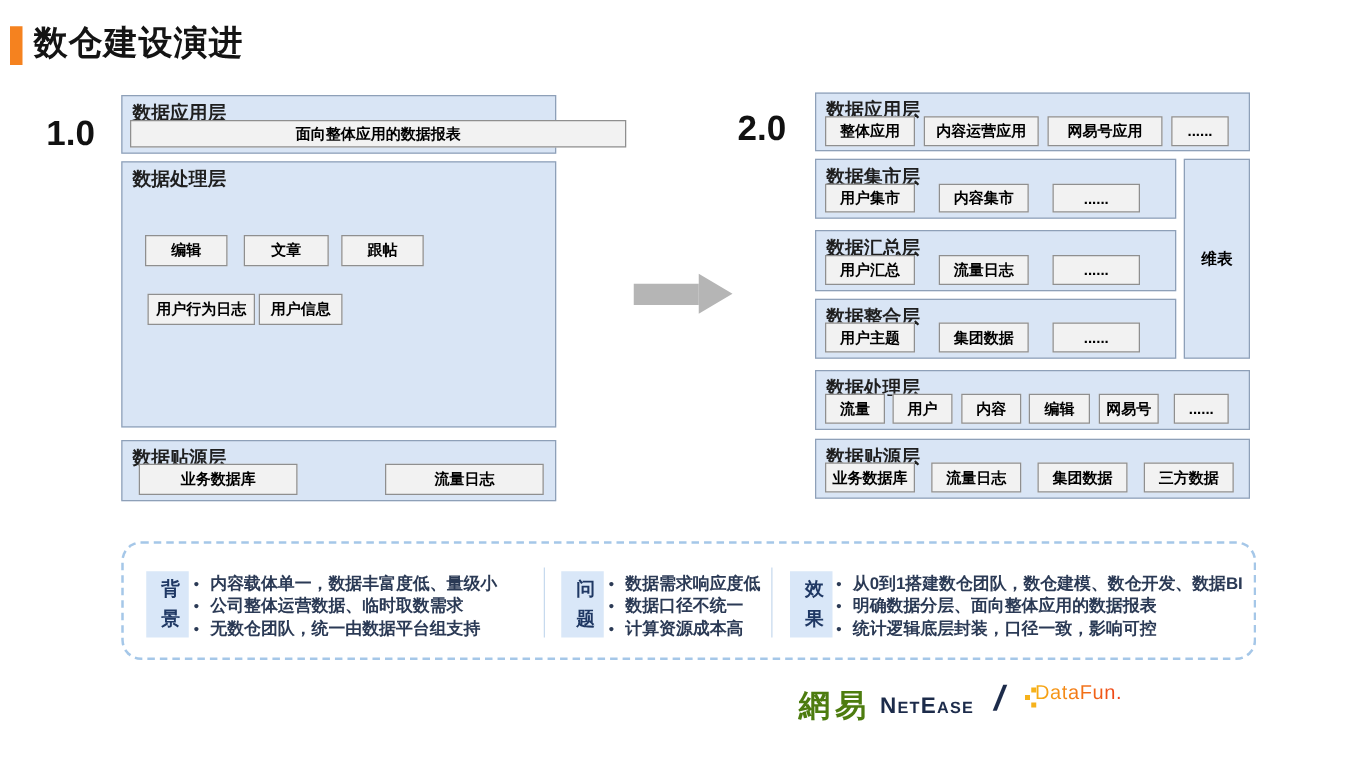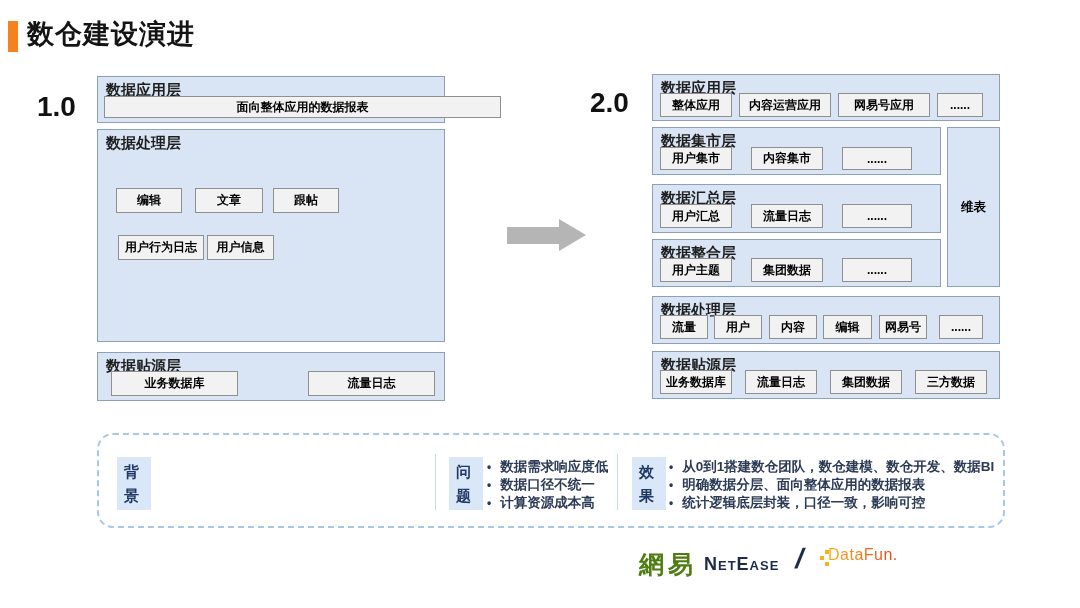--- a/index.html
+++ b/index.html
@@ -17,21 +17,21 @@
         display:flex;align-items:center;justify-content:center;font-size:12px;font-weight:600;color:#000;}
   .dim-col{position:absolute;background:#d9e5f5;border:1px solid #8ea0b8;box-sizing:border-box;
            display:flex;align-items:center;justify-content:center;font-size:12.5px;font-weight:600;color:#000;}
   
   .arrow-body{left:507px;top:227px;width:52px;height:17px;background:#b5b5b5;}
   .arrow-head{left:559px;top:219px;width:0;height:0;border-top:16px solid transparent;
               border-bottom:16px solid transparent;border-left:27px solid #b5b5b5;}
   
   .notes-panel{left:97px;top:433px;width:908px;height:95px;border:2px dashed #a5c7e8;border-radius:16px;box-sizing:border-box;}
   .note-label{position:absolute;width:34px;height:53px;background:#d9e7f8;color:#1f3864;font-size:15px;
-              font-weight:bold;display:flex;align-items:center;justify-content:center;text-align:left;
+              font-weight:bold;display:flex;align-items:center;justify-content:center;text-align:right;
               line-height:1.55;padding:0 7px;box-sizing:border-box;word-break:break-all;}
   .note-list{position:absolute;margin:0;padding:0;list-style:none;}
   .note-list li{font-size:13.5px;font-weight:bold;color:#2b3a55;line-height:17px;white-space:nowrap;}
   .note-list li::before{content:"•";margin-right:9px;font-size:12px;}
   .note-divider{position:absolute;width:1px;height:56px;top:19px;background:#c7daee;}
   
   .netease-cn{left:639px;top:548px;font-size:25px;font-weight:bold;color:#4d7c0f;letter-spacing:4px;}
   .netease-en{left:704px;top:554px;font-size:18px;font-weight:bold;color:#1c2b4a;font-variant:small-caps;letter-spacing:1px;}
   .logo-slash{left:796px;top:543px;font-size:28px;font-weight:bold;color:#1c2b4a;transform:skewX(-12deg);}
   .datafun-text{left:828px;top:546px;font-size:16px;font-weight:normal;color:#ee5a1e;letter-spacing:0.5px;}
@@ -119,20 +119,25 @@
   <div class="layer" style="left:652px;top:351px;width:348px;height:48px;">
     <div class="layer-title">数据贴源层</div>
     <div class="node" style="left:7px;top:18px;width:72px;height:24px;">业务数据库</div>
     <div class="node" style="left:92px;top:18px;width:72px;height:24px;">流量日志</div>
     <div class="node" style="left:177px;top:18px;width:72px;height:24px;">集团数据</div>
     <div class="node" style="left:262px;top:18px;width:72px;height:24px;">三方数据</div>
   </div>
 
   <div class="abs notes-panel">
     <div class="note-label" style="left:18px;top:22px;">背景</div>
+    <ul class="note-list" style="left:56px;top:23px;">
+      <li>内容载体单一，数据丰富度低、量级小</li>
+      <li>公司整体运营数据、临时取数需求</li>
+      <li>无数仓团队，统一由数据平台组支持</li>
+    </ul>
 
     <div class="note-divider" style="left:336px;"></div>
 
     <div class="note-label" style="left:350px;top:22px;">问题</div>
     <ul class="note-list" style="left:388px;top:23px;">
       <li>数据需求响应度低</li>
       <li>数据口径不统一</li>
       <li>计算资源成本高</li>
     </ul>
 

